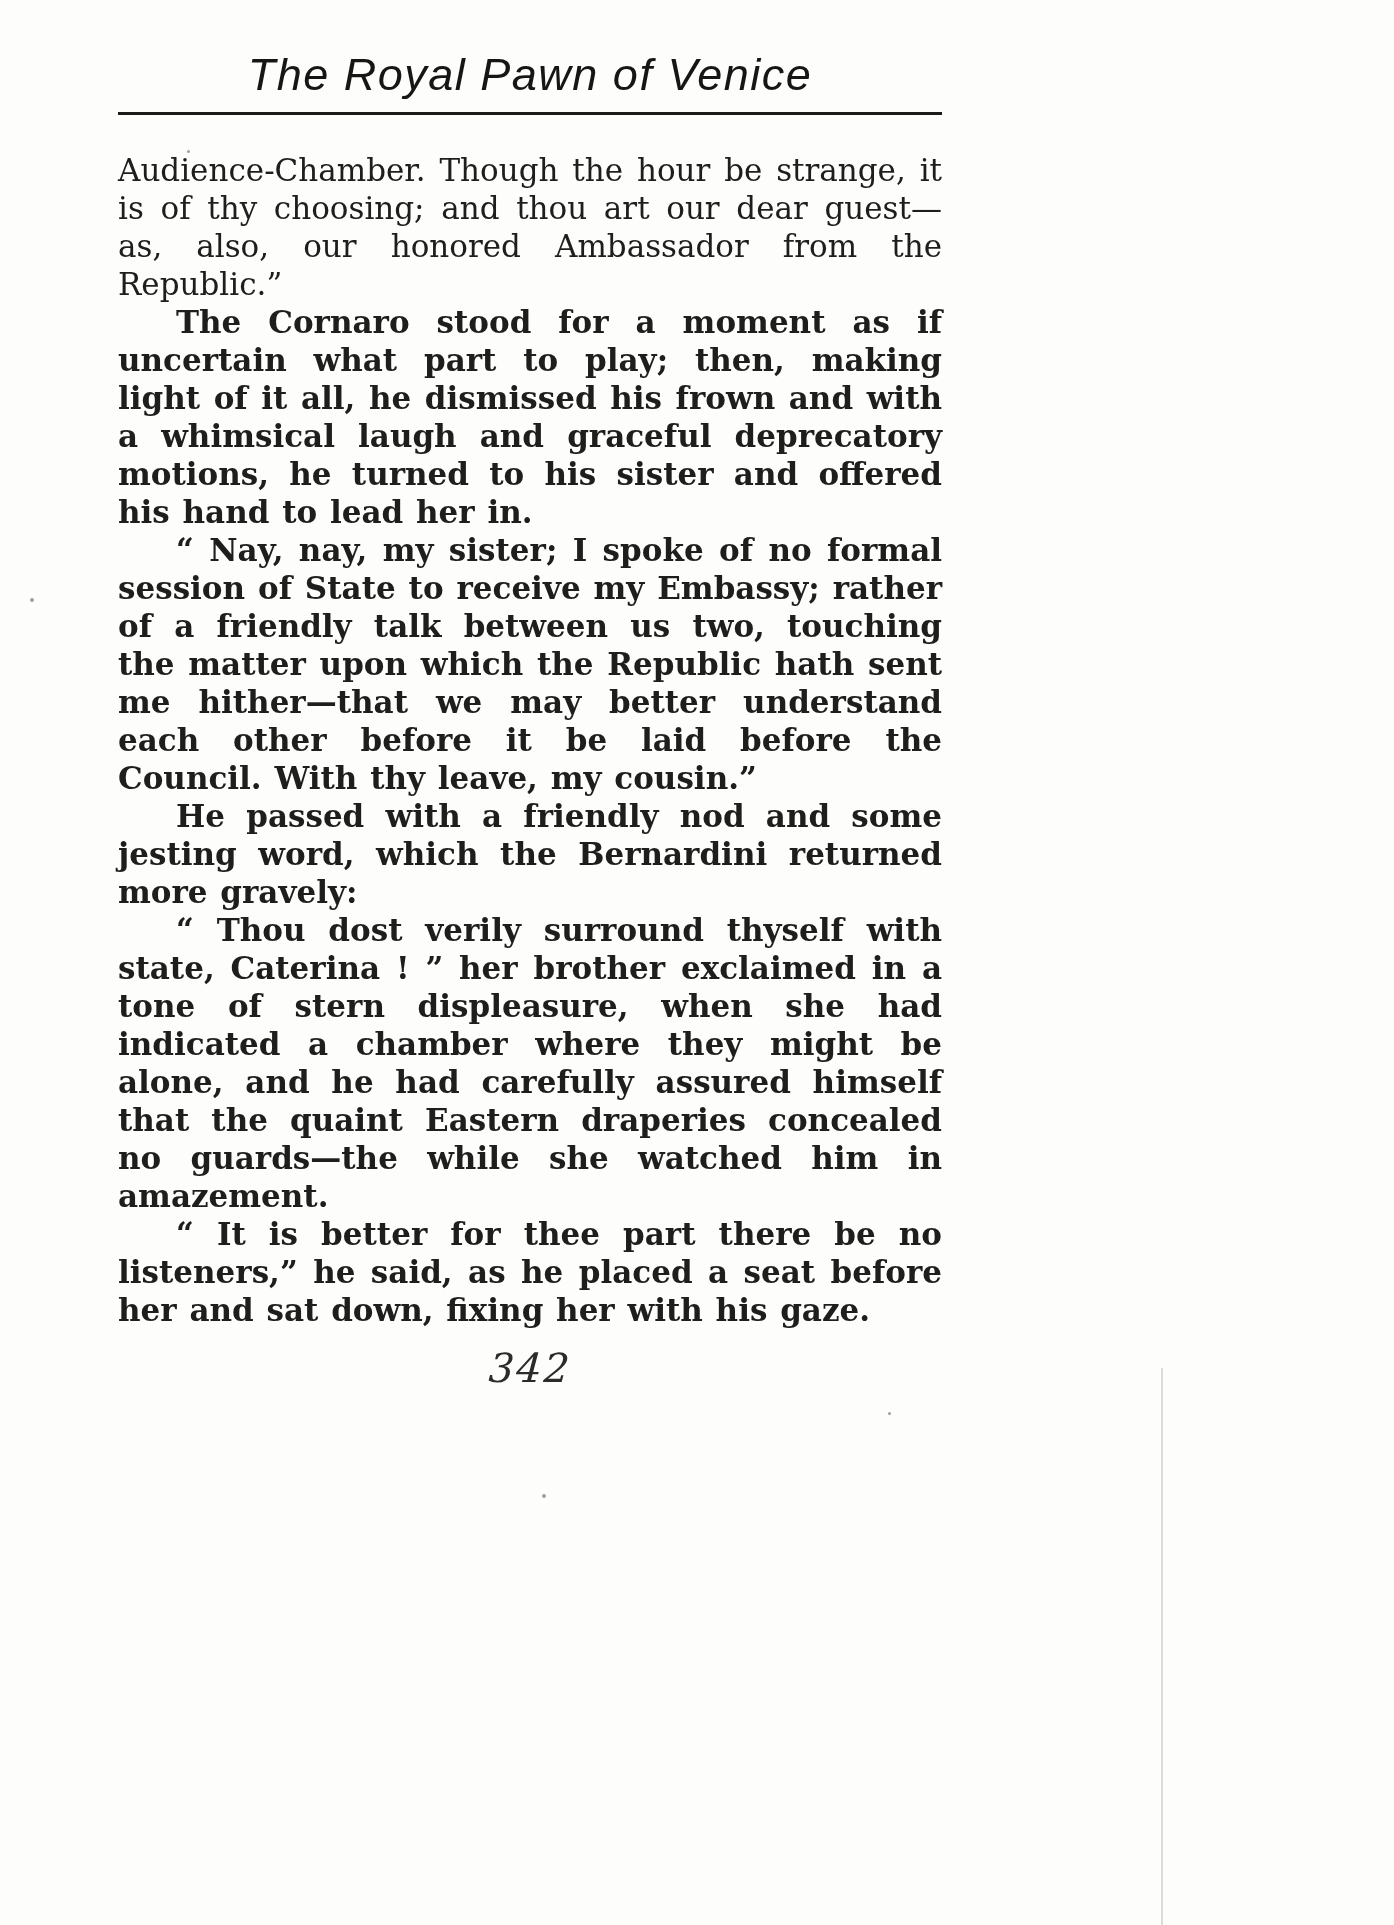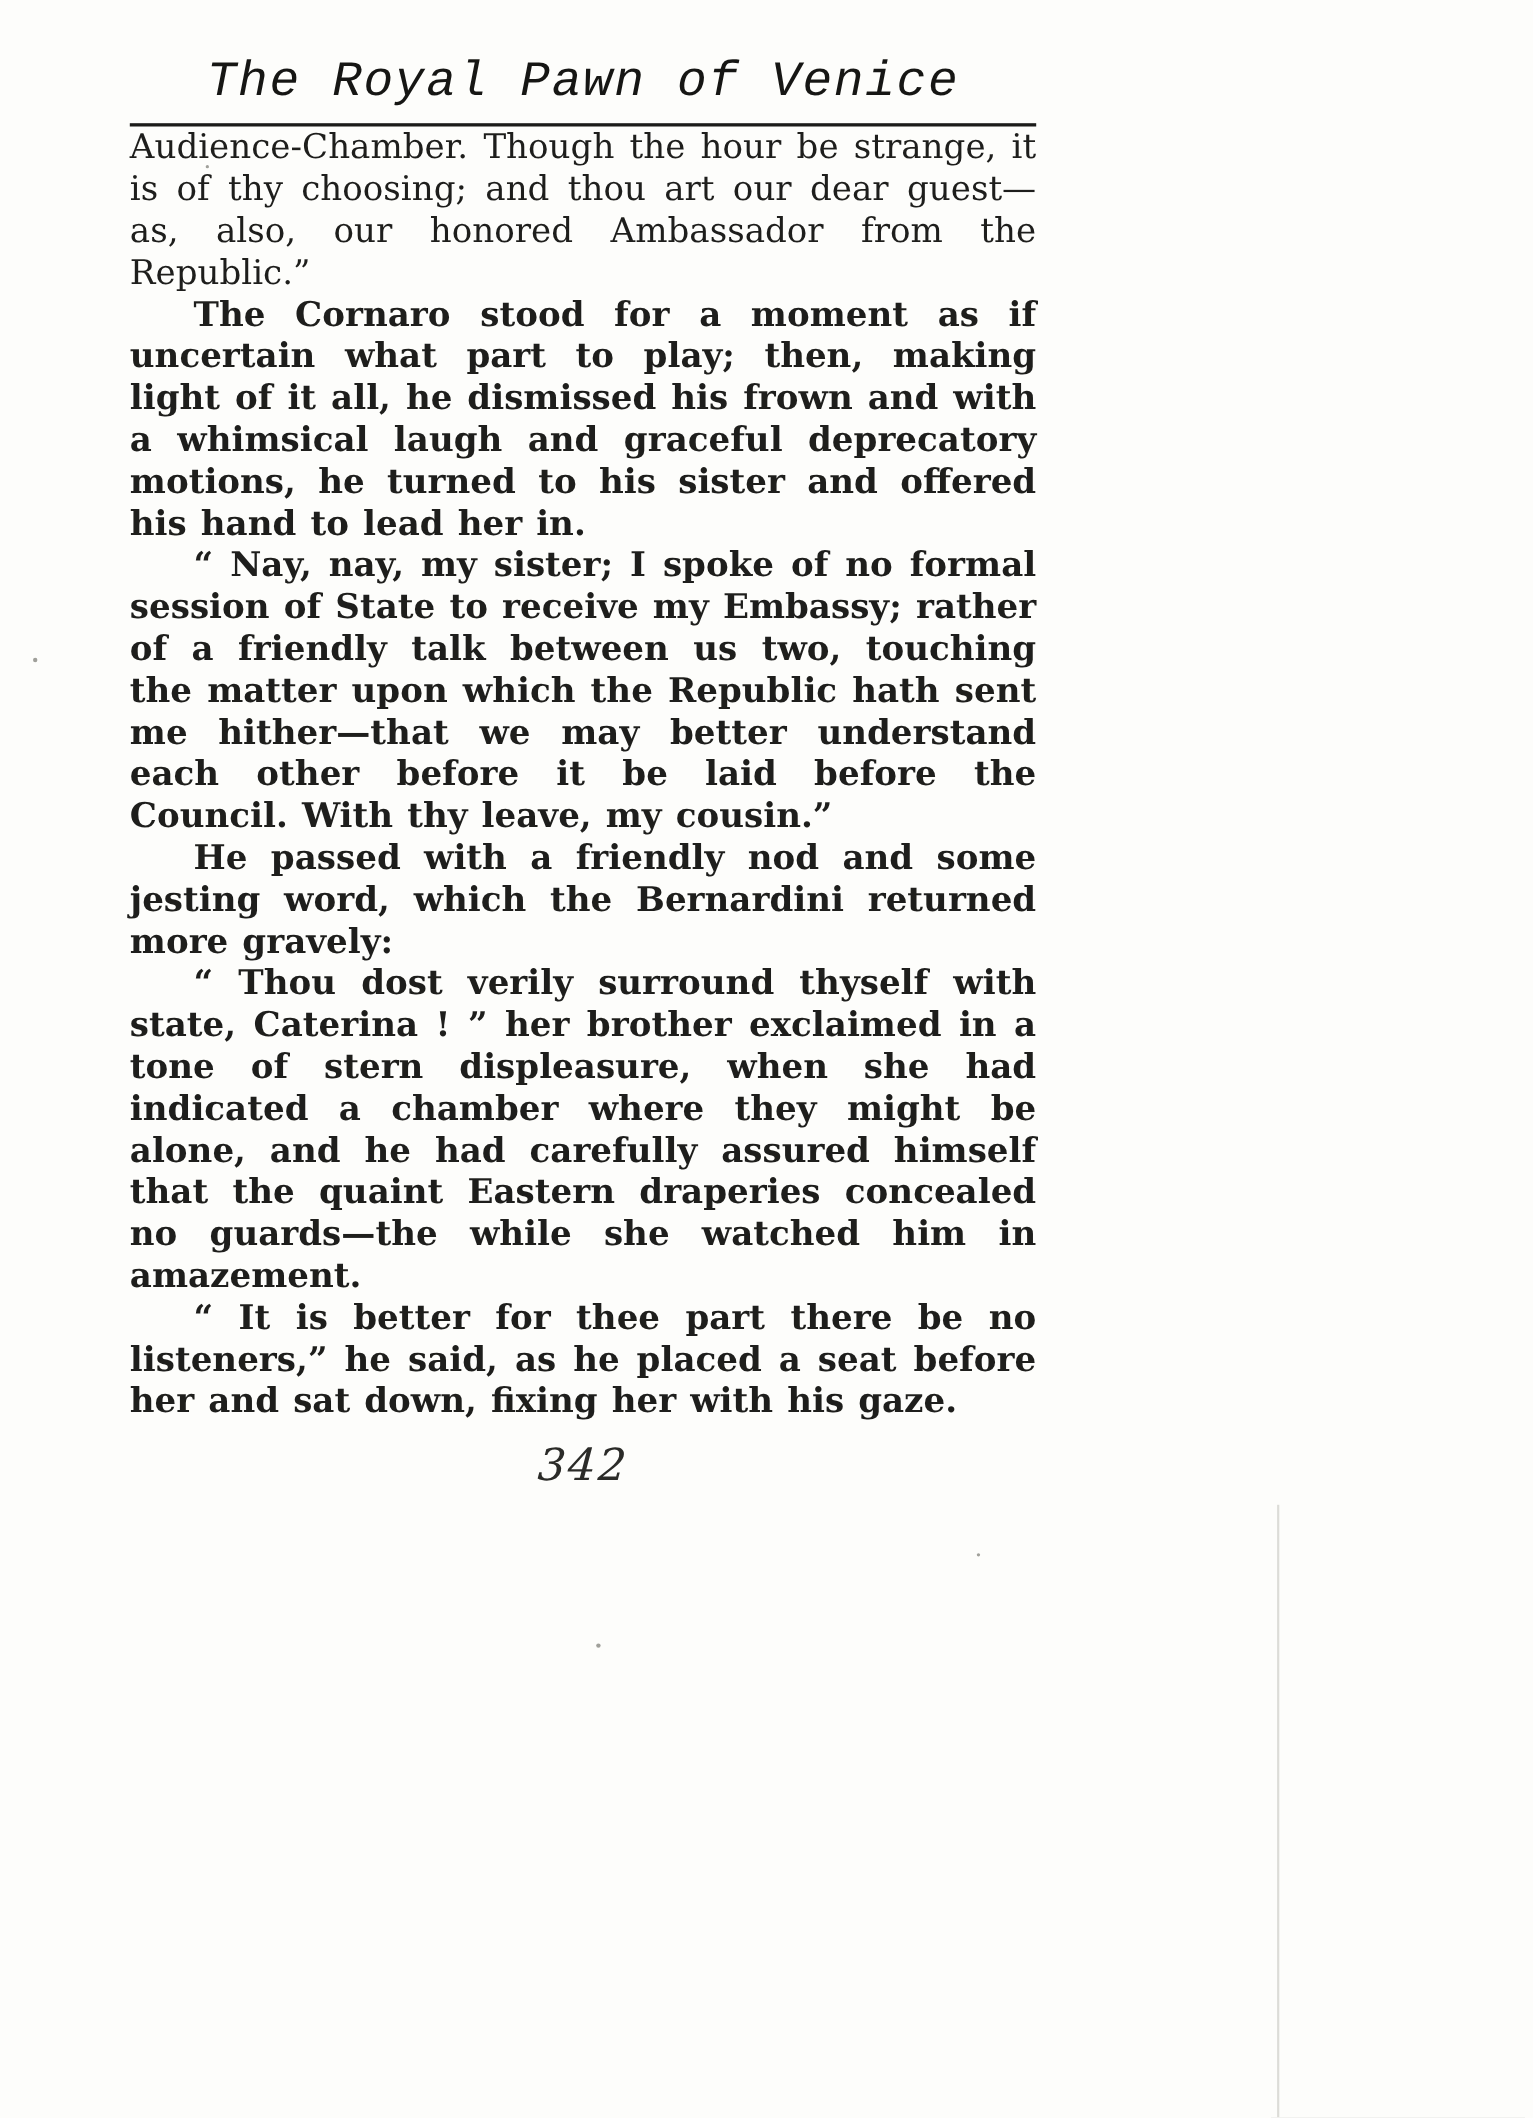--- a/index.html
+++ b/index.html
@@ -21,36 +21,37 @@
     position: absolute;
     left: 118px;
     top: 50px;
     width: 824px;
   }
   .page-header {
     text-align: center;
   }
   .book-title {
     margin: 0;
-    font-family: Liberation Mono, monospace;
+    font-family: Liberation Sans, sans-serif;
     font-style: italic;
     font-weight: 500;
     font-size: 45px;
     letter-spacing: 1.5px;
     color: #161614;
     line-height: 1.1;
   }
   .title-rule {
     margin-top: 12px;
     border: 0;
     border-top: 3px solid #1b1b19;
     height: 0;
     width: 100%;
   }
   .page-body {
+    margin-top: 36px;
   }
   .page-body p {
     margin: 0;
     font-size: 31px;
     line-height: 38px;
     text-align: justify;
     word-spacing: 2px;
     color: #1e1e1c;
   }
   .page-body p.indent {

